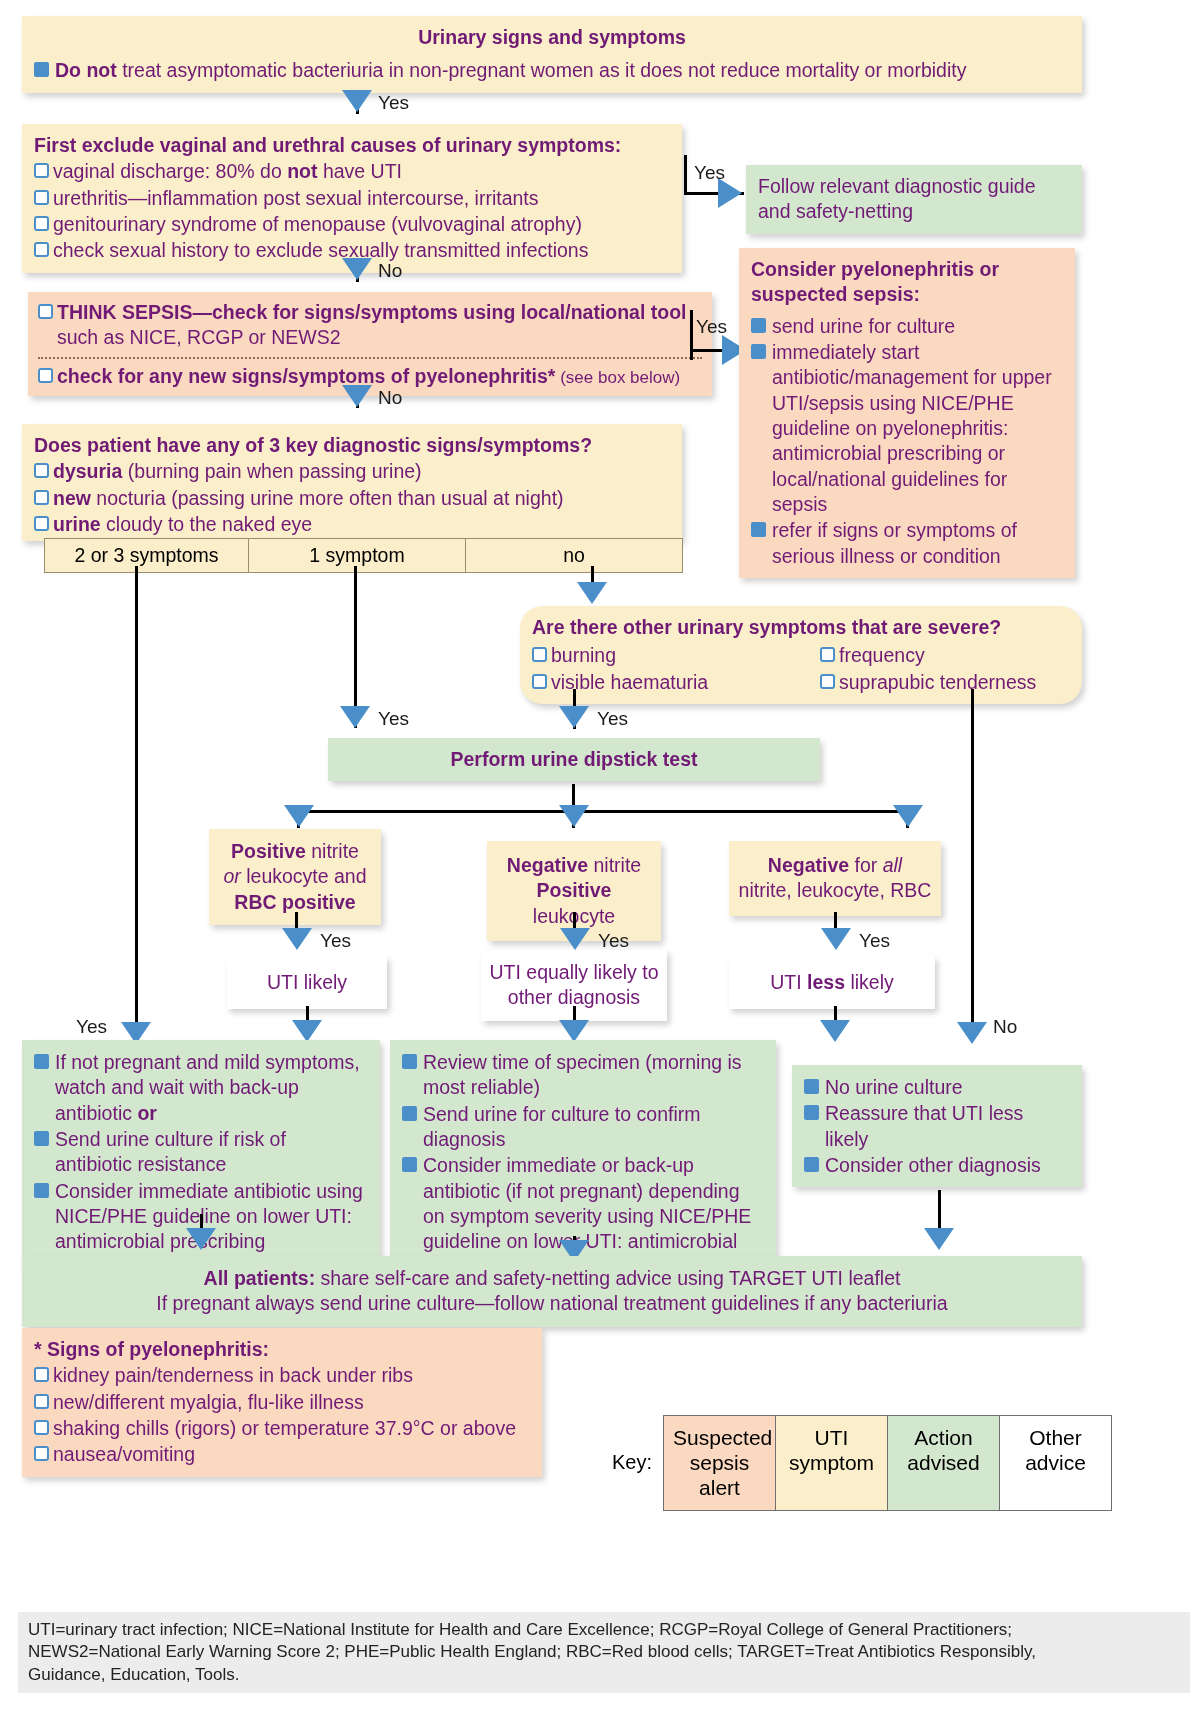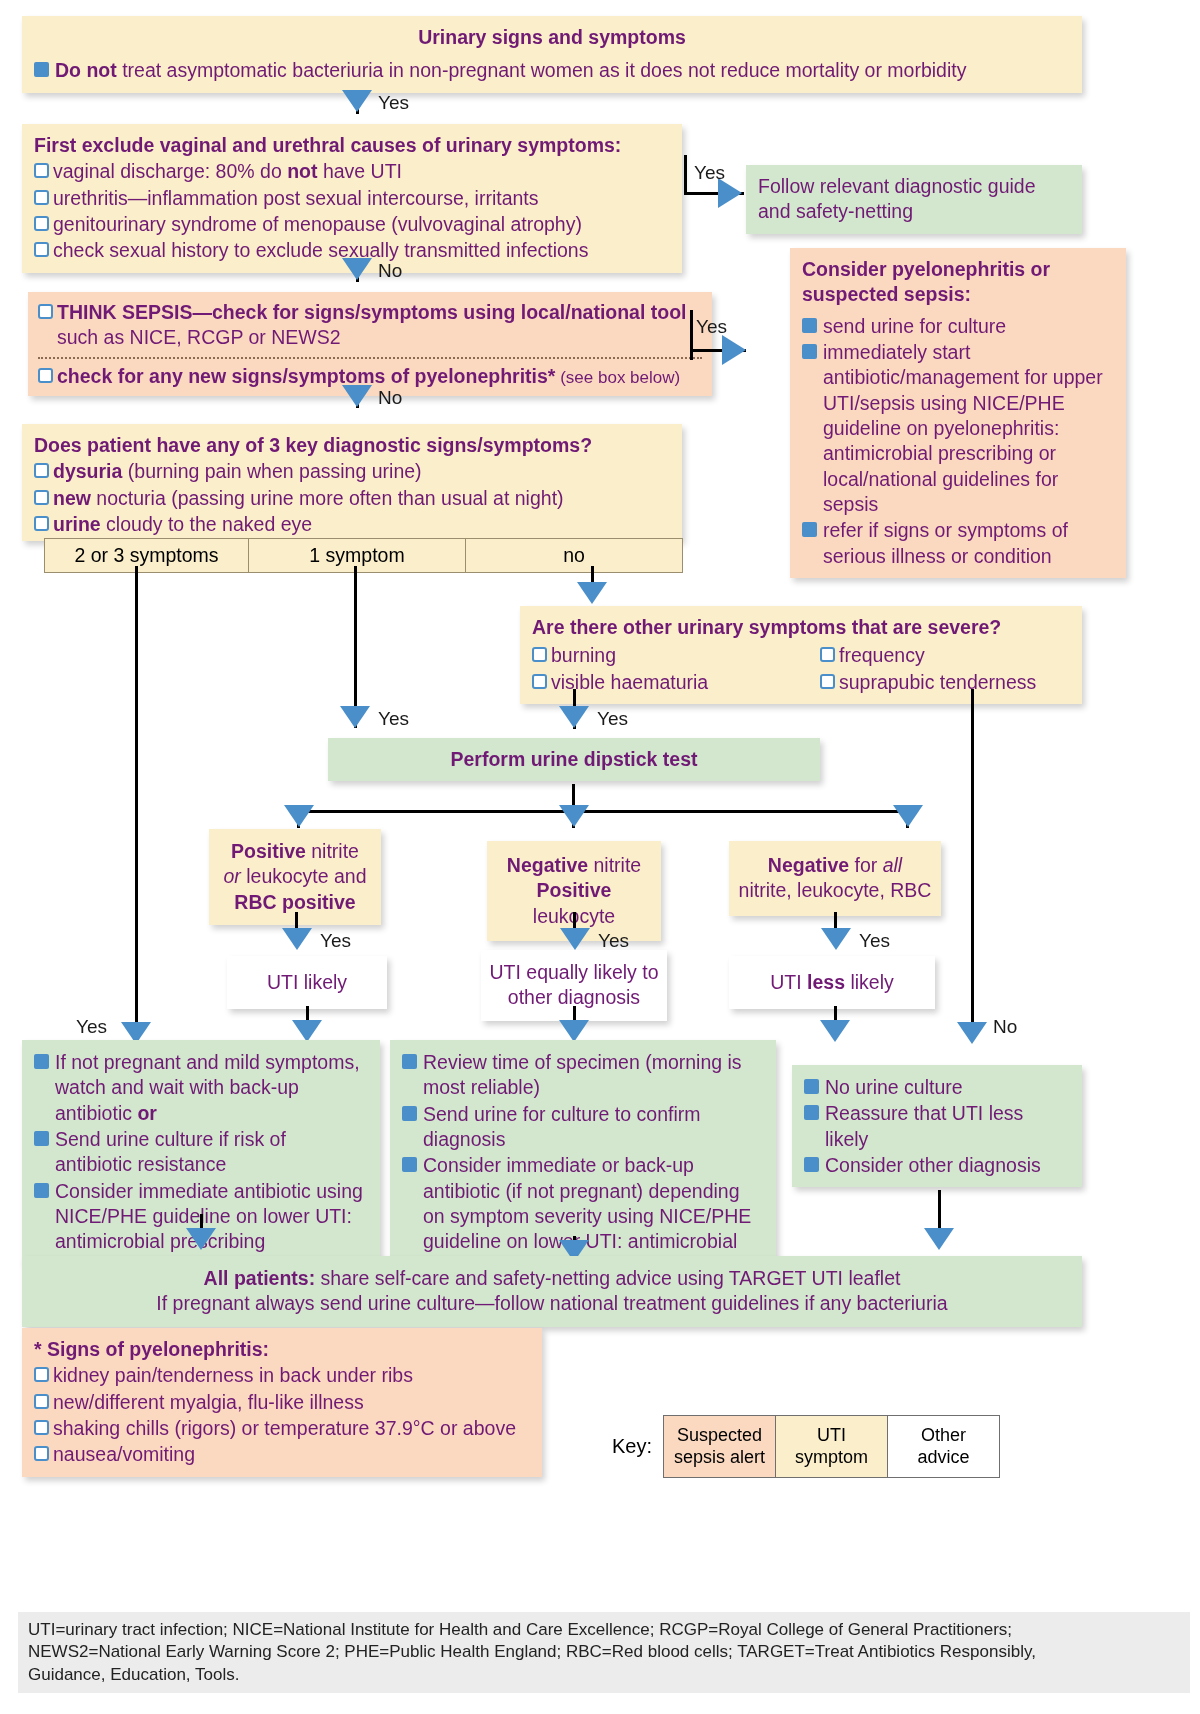--- a/index.html
+++ b/index.html
@@ -90,21 +90,21 @@
   }
 
   
   .keywrap { position: absolute; display: flex; align-items: center; }
   .keylabel { font-size: 20px; margin-right: 12px; }
   .keytbl { display: flex; }
   .keytbl > div {
     border: 1px solid #6f6f6f;
     margin-left: -1px;
     text-align: center;
-    font-size: 18px;
+    font-size: 21px;
     line-height: 1.2;
     padding: 9px 9px;
     width: 113px;
   }
   .footer {
     position: absolute;
     background: #ececec;
     font-size: 17px;
     line-height: 1.32;
     color: #222;
@@ -172,21 +172,21 @@
       <span class="cbx"></span>
       <span class="txt"><b>check for any new signs/symptoms of pyelonephritis*</b><span style="font-size:17px"> (see box below)</span></span>
     </div>
   </div>
 
   <div class="vline" style="left:690px; top:310px; height:50px;"></div>
   <div class="hline" style="left:690px; top:349px; width:56px;"></div>
   <div class="arrow-r" style="left:722px; top:335px;"></div>
   <div class="lbl" style="left:696px; top:316px;">Yes</div>
 
-  <div class="box peach pad" style="left:790px; top:248px; width:336px;">
+  <div class="box peach pad" style="left:739px; top:248px; width:336px;">
     <div class="hdr">Consider pyelonephritis or suspected sepsis:</div>
     <div class="li" style="margin-top:6px;">
       <span class="sq"></span>
       <span class="txt">send urine for culture</span>
     </div>
     <div class="li">
       <span class="sq"></span>
       <span class="txt">immediately start antibiotic/management for upper UTI/sepsis using NICE/PHE guideline on pyelonephritis: antimicrobial prescribing or local/national guidelines for sepsis</span>
     </div>
     <div class="li">
@@ -225,21 +225,21 @@
   <div class="arrow-d" style="left:121px; top:1022px;"></div>
   <div class="lbl" style="left:76px; top:1016px;">Yes</div>
 
   <div class="vline" style="left:354px; top:566px; height:162px;"></div>
   <div class="arrow-d" style="left:340px; top:706px;"></div>
   <div class="lbl" style="left:378px; top:708px;">Yes</div>
 
   <div class="vline" style="left:591px; top:566px; height:28px;"></div>
   <div class="arrow-d" style="left:577px; top:582px;"></div>
 
-  <div class="box yellow pad" style="left:520px; top:606px; width:562px;">
+  <div class="box yellow pad" style="left:520px; top:606px; width:562px;border-radius:22px;">
     <div class="hdr">Are there other urinary symptoms that are severe?</div>
     <div style="display:flex; margin-top:2px;">
       <div style="width:288px;">
         <div class="li">
           <span class="cbx"></span>
           <span class="txt">burning</span>
         </div>
         <div class="li">
           <span class="cbx"></span>
           <span class="txt">visible haematuria</span>
@@ -410,20 +410,24 @@
     <div class="keylabel">Key:</div>
     <div class="keytbl">
       <div style="background:#fbd9c1;">
         <div>Suspected</div>
         <div>sepsis alert</div>
       </div>
       <div style="background:#fbeeca;">
         <div>UTI</div>
         <div>symptom</div>
       </div>
+      <div style="background:#d3e7cf;">
+        <div>Action</div>
+        <div>advised</div>
+      </div>
       <div style="background:#ffffff;">
         <div>Other</div>
         <div>advice</div>
       </div>
     </div>
   </div>
 
   <div class="footer" style="left:18px; top:1612px; width:1172px;">
     <div>UTI=urinary tract infection; NICE=National Institute for Health and Care Excellence; RCGP=Royal College of General Practitioners;</div>
     <div>NEWS2=National Early Warning Score 2; PHE=Public Health England; RBC=Red blood cells; TARGET=Treat Antibiotics Responsibly,</div>

